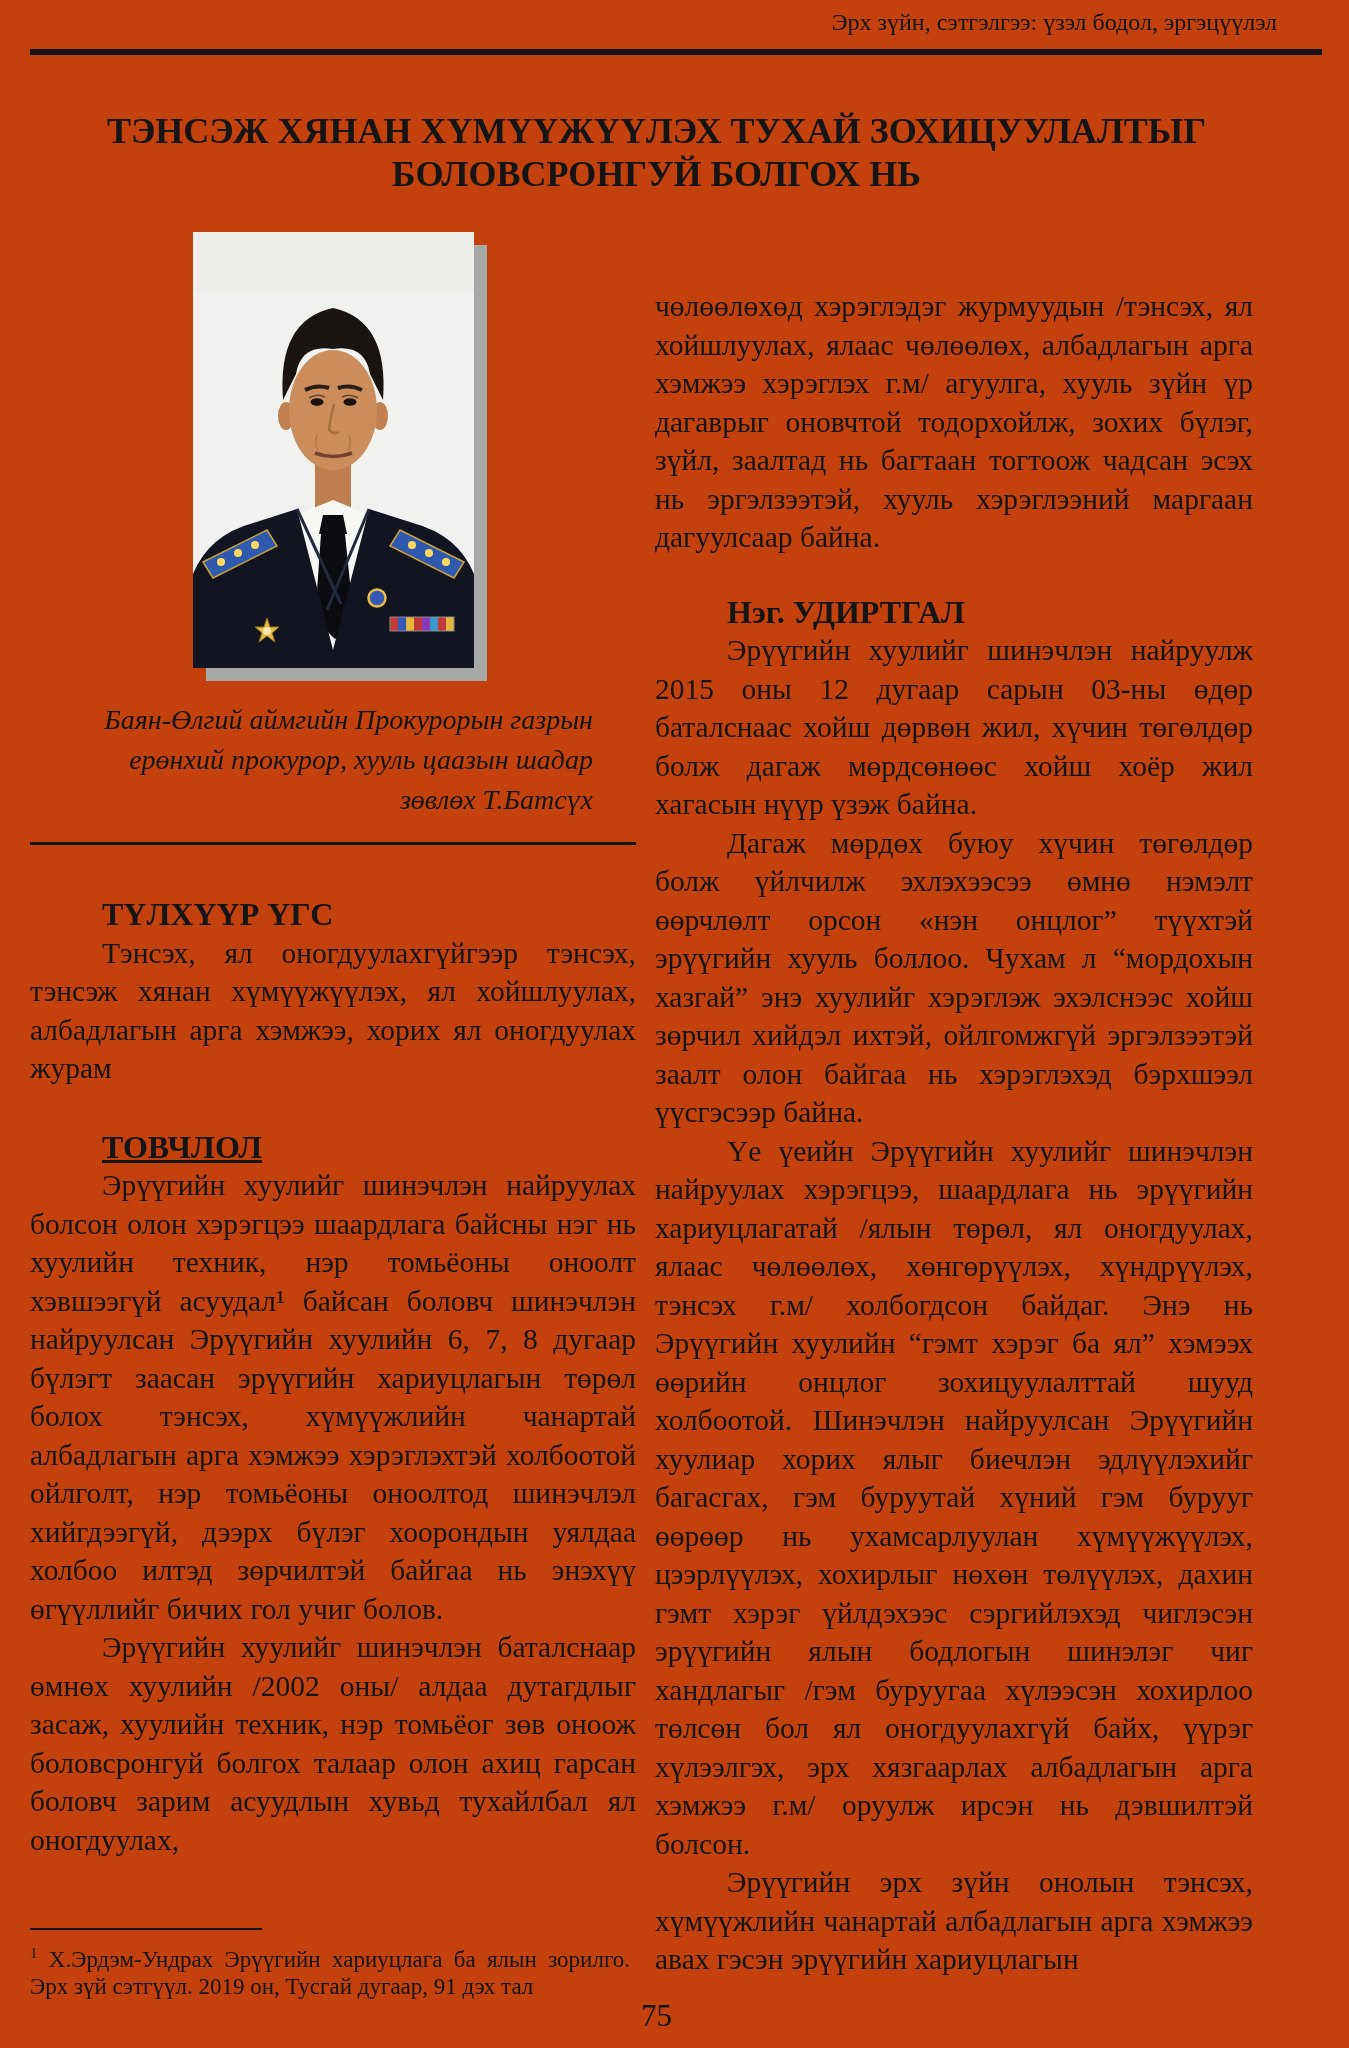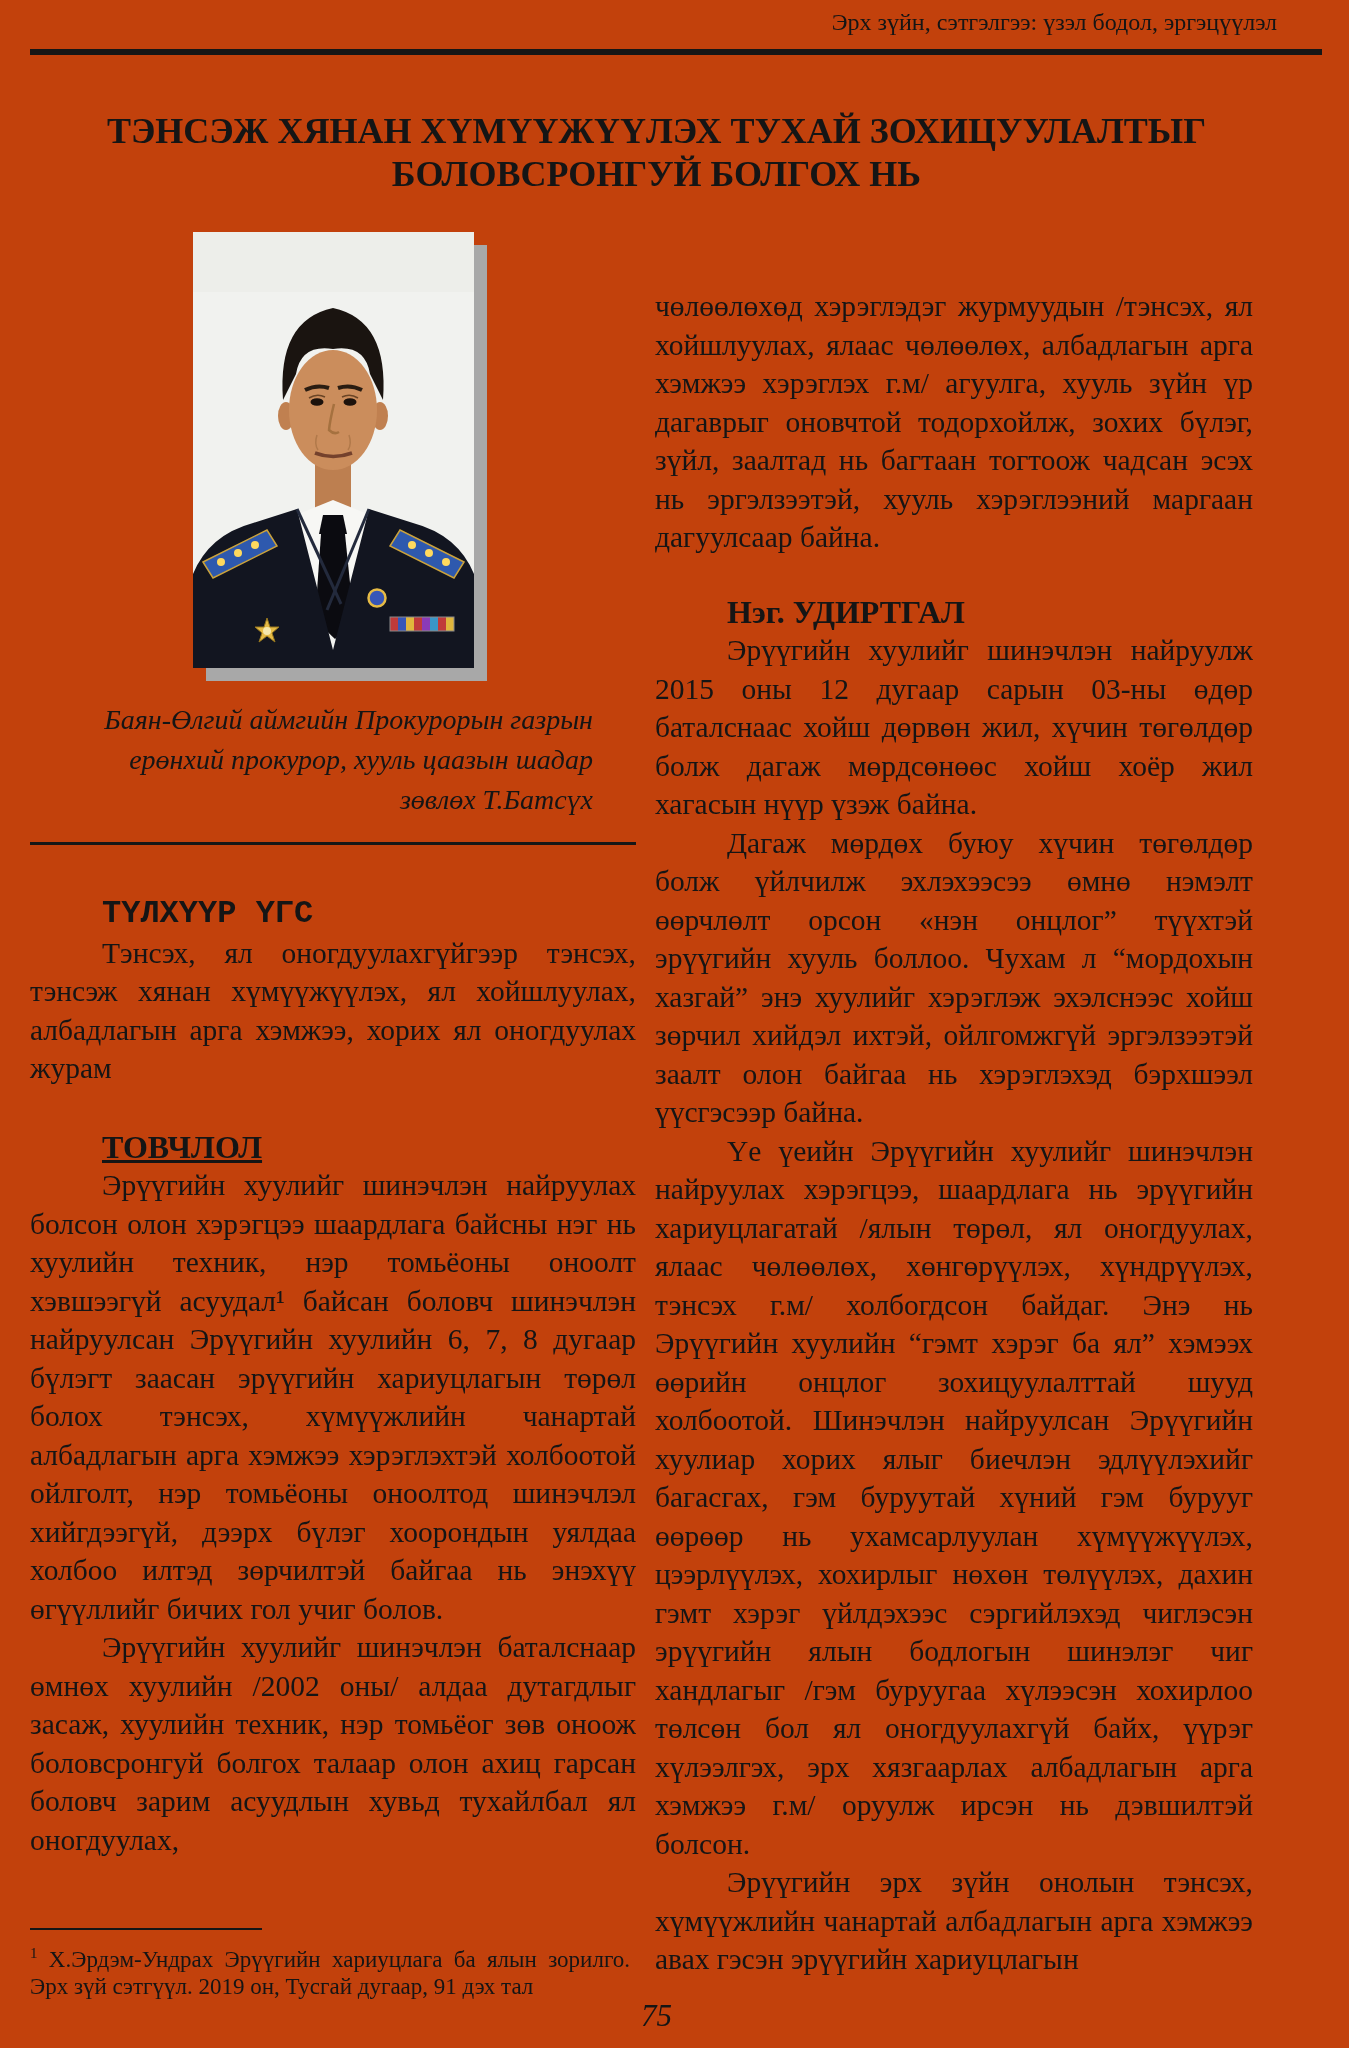--- a/index.html
+++ b/index.html
@@ -39,34 +39,34 @@
 
   .body-par, .kw-body {
     margin:0; font-size:29.5px; line-height:38.5px;
     text-align:justify; text-indent:72px;
   }
   .no-indent { text-indent:0; }
   .sec-heading {
     margin:0; font-weight:bold; font-size:32px; line-height:38.5px;
     text-indent:72px;
   }
-  .kw-heading-space { margin-top:50px;font-family:Liberation Mono, monospace; }
+  .kw-heading-space { margin-top:50px; }
   .abs-heading-space { margin-top:40px;text-decoration:underline; }
   .right-heading-space { margin-top:36px; }
 
   .footnote {
     position:absolute; left:30px; top:1928px; width:600px;
     font-size:23px; line-height:27.5px; text-align:justify;
   }
   .footnote-rule { width:232px; height:2px; background:#161616; margin-bottom:10px; }
   .footnote sup { font-size:15px; }
 
   .page-number {
     position:absolute; top:1998px; left:40px; width:1233px;
-    text-align:center; font-size:31px;font-style:italic;
+    text-align:center; font-size:31px;
   }
 </style>
 </head>
 <body>
 
 <div class="page">
 
   <div class="header-text">Эрх зүйн, сэтгэлгээ: үзэл бодол, эргэцүүлэл</div>
   <div class="header-rule"></div>
 

